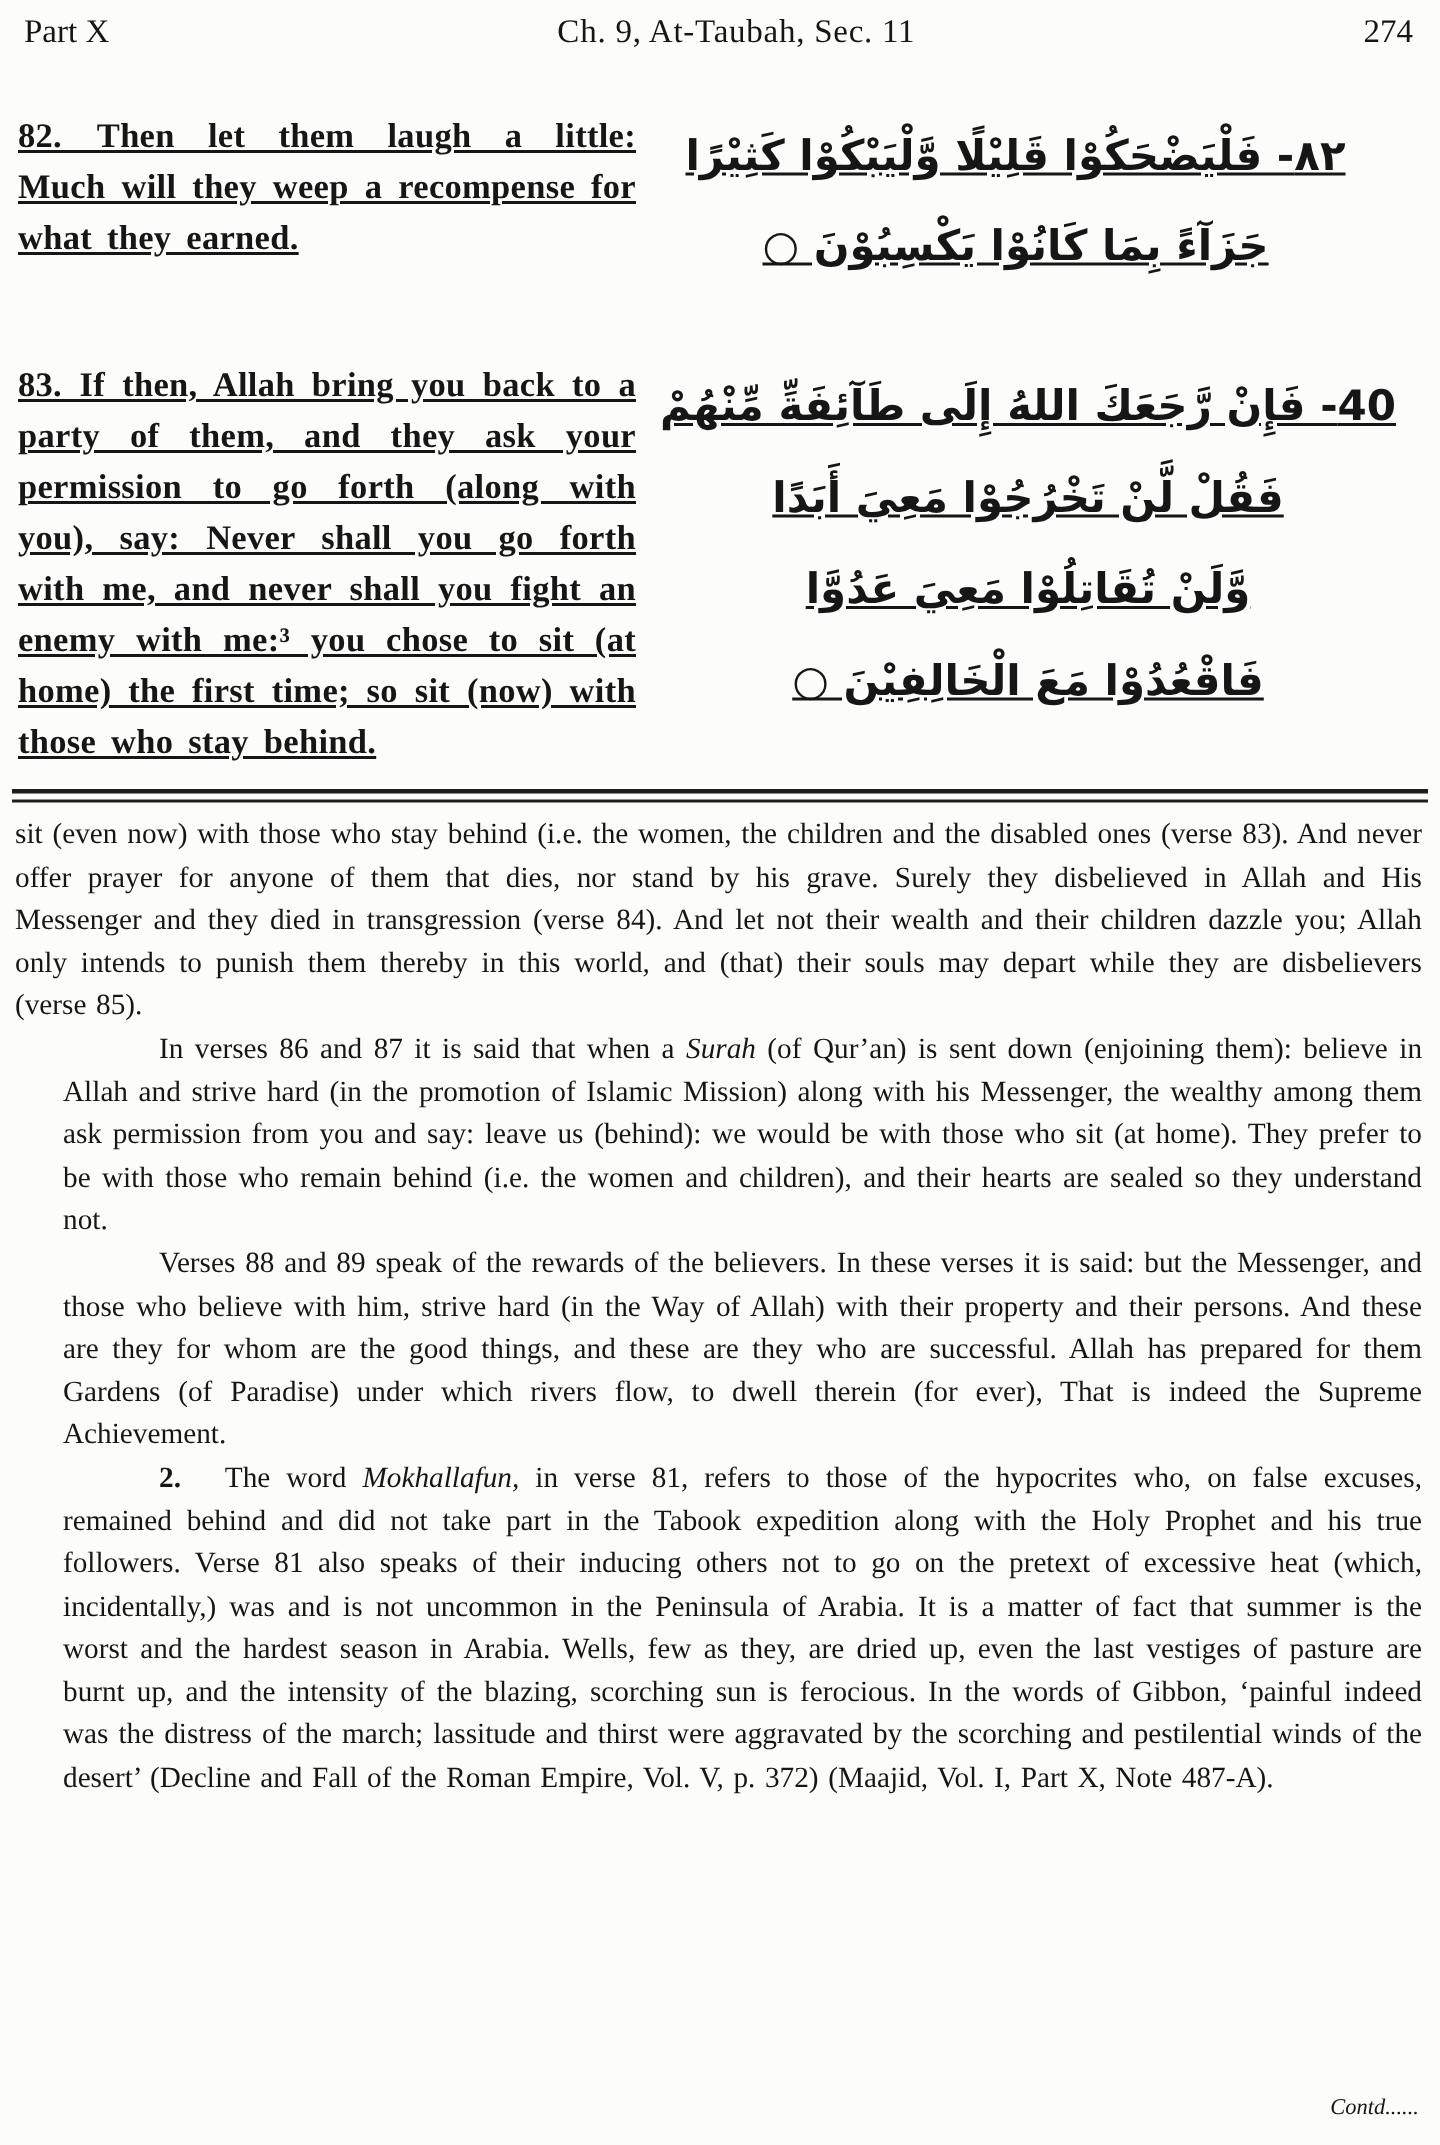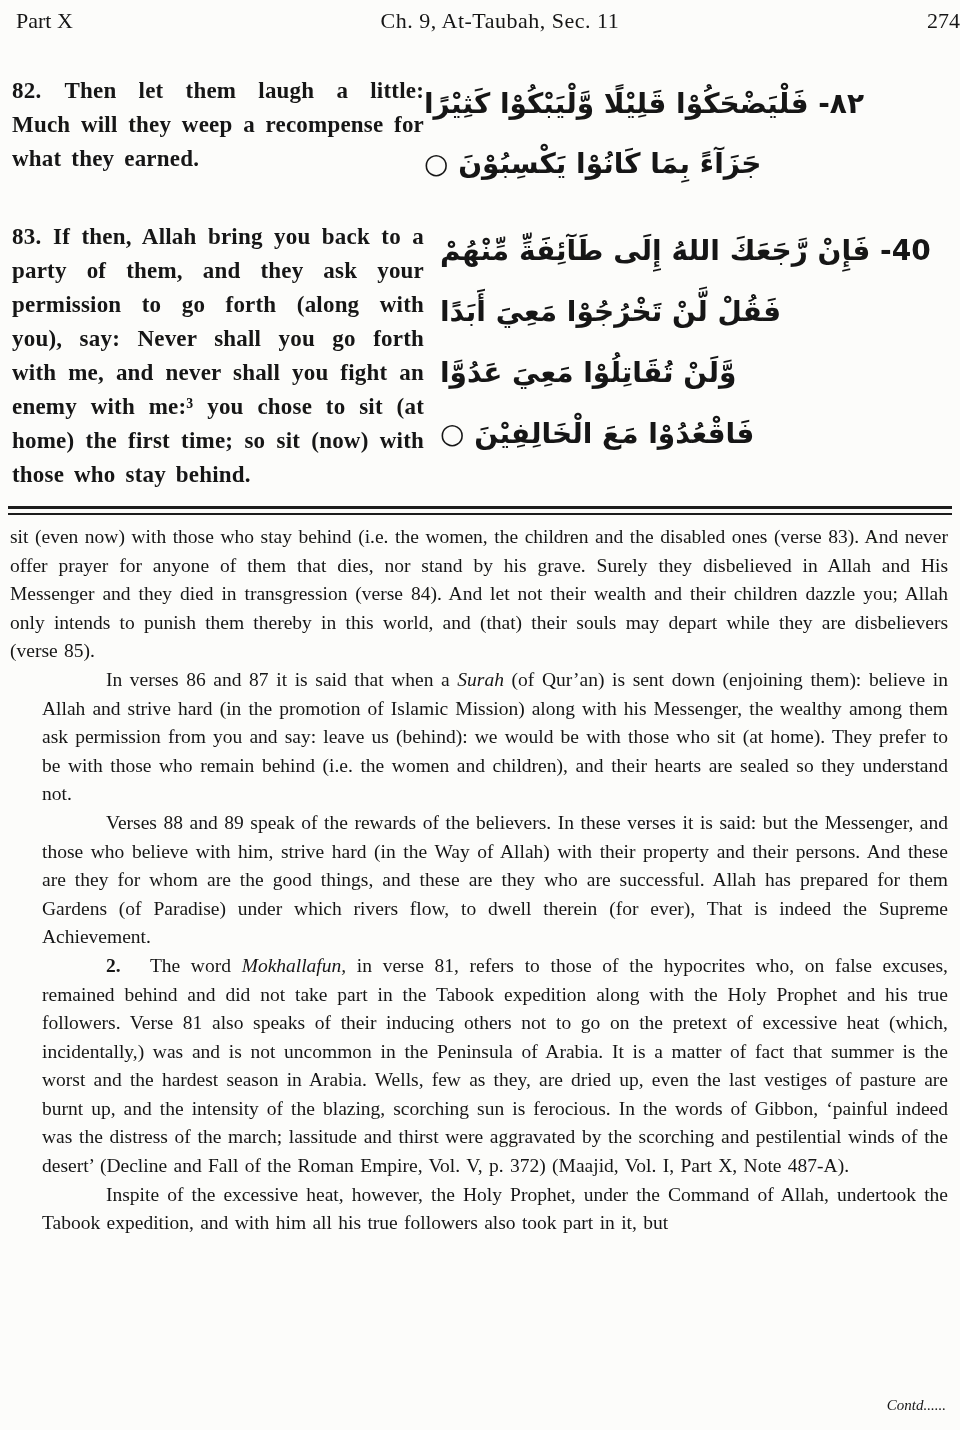--- a/index.html
+++ b/index.html
@@ -14,48 +14,49 @@
     color: #161616;
     font-family: "Liberation Serif", serif;
     overflow: hidden;
     box-sizing: border-box;
   }
   
   .header {
     display: flex;
     justify-content: space-between;
     align-items: baseline;
-    padding: 8px 0 0 16px;
+    padding: 8px 18px 0 16px;
     font-size: 22px;
   }
   .header .chapter { letter-spacing: 0.5px; }
   
   .verses {
     padding: 40px 24px 0 12px;
+    text-decoration: underline;
   }
   .verse-row {
     display: flex;
     align-items: flex-start;
   }
-  .verse-row + .verse-row { margin-top: 26px; gap: 16px; }
+  .verse-row + .verse-row { margin-top: 46px; gap: 16px; }
   .v-english {
     width: 412px;
     flex: 0 0 412px;
     font-weight: bold;
     font-size: 23px;
     line-height: 34px;
     text-align: justify;
     text-align-last: left;
     word-spacing: 4px;
     letter-spacing: 0.2px;
   }
   .v-arabic {
     flex: 1 1 auto;
     direction: rtl;
-    text-align: left;
+    text-align: center;
     font-family: "DejaVu Sans", sans-serif;
     font-weight: bold;
     font-size: 28px;
     padding-right: 6px;
   }
   .ar-line { line-height: 61px; white-space: nowrap; }
   .v82 .ar-line { line-height: 60px; }
   
   .divider {
     margin: 14px 8px 0 8px;
@@ -118,18 +119,17 @@
 
   </div>
 
   <div class="divider"></div>
 
   <div class="commentary">
     <p><span>sit (even now) with those who stay behind (i.e. the women, the children and the disabled ones (verse 83). And never offer prayer for anyone of them that dies, nor stand by his grave. Surely they disbelieved in Allah and His Messenger and they died in transgression (verse 84). And let not their wealth and their children dazzle you; Allah only intends to punish them thereby in this world, and (that) their souls may depart while they are disbelievers (verse 85).</span></p>
     <p class="indent"><span>In verses 86 and 87 it is said that when a </span><span class="it">Surah</span><span> (of Qur’an) is sent down (enjoining them): believe in Allah and strive hard (in the promotion of Islamic Mission) along with his Messenger, the wealthy among them ask permission from you and say: leave us (behind): we would be with those who sit (at home). They prefer to be with those who remain behind (i.e. the women and children), and their hearts are sealed so they understand not.</span></p>
     <p class="indent"><span>Verses 88 and 89 speak of the rewards of the believers. In these verses it is said: but the Messenger, and those who believe with him, strive hard (in the Way of Allah) with their property and their persons. And these are they for whom are the good things, and these are they who are successful. Allah has prepared for them Gardens (of Paradise) under which rivers flow, to dwell therein (for ever), That is indeed the Supreme Achievement.</span></p>
     <p class="indent"><span class="bd">2.</span><span>  The word </span><span class="it">Mokhallafun,</span><span> in verse 81, refers to those of the hypocrites who, on false excuses, remained behind and did not take part in the Tabook expedition along with the Holy Prophet and his true followers. Verse 81 also speaks of their inducing others not to go on the pretext of excessive heat (which, incidentally,) was and is not uncommon in the Peninsula of Arabia. It is a matter of fact that summer is the worst and the hardest season in Arabia. Wells, few as they, are dried up, even the last vestiges of pasture are burnt up, and the intensity of the blazing, scorching sun is ferocious. In the words of Gibbon, ‘painful indeed was the distress of the march; lassitude and thirst were aggravated by the scorching and pestilential winds of the desert’ (Decline and Fall of the Roman Empire, Vol. V, p. 372) (Maajid, Vol. I, Part X, Note 487-A).</span></p>
-    <p class="indent"><span>Inspite of the excessive heat, however, the Holy Prophet, under the Command of Allah, undertook the Tabook expedition, and with him all his true followers also took part in it, but</span></p>
   </div>
 
   <div class="footer">Contd......</div>
 
 </div>
 
 </body></html>

